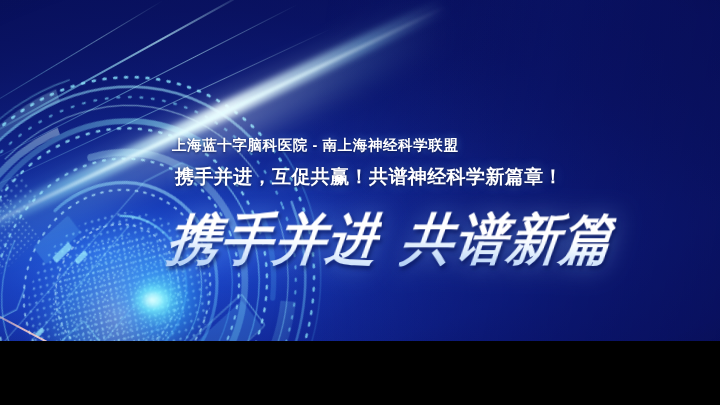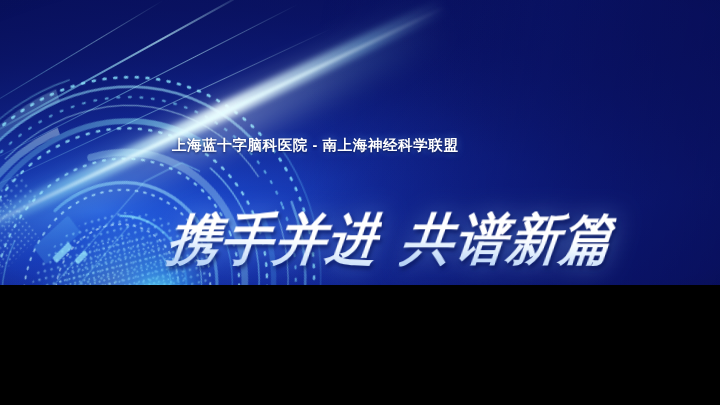--- a/index.html
+++ b/index.html
@@ -1,19 +1,19 @@
 <!DOCTYPE html>
 <html lang="zh"><head>
 <meta charset="utf-8">
 <title>banner</title>
 <style>
   html,body{margin:0;padding:0;background:#000;}
   #stage{
     position:relative;
-    width:720px;height:285px;
+    width:720px;height:341px;
     overflow:hidden;
     font-family:"Liberation Sans","DejaVu Sans",sans-serif;
     background:#0b1560;
     user-select:none;
   }
 
   
   .bg-base{
     position:absolute;inset:0;
     background:
@@ -253,20 +253,21 @@
 
   <div class="pinkline"></div>
 
   <div class="bg-rightfade"></div>
   <div class="vignette"></div>
 
   <div class="text-block">
 
     <div class="sub1">上海蓝十字脑科医院 - 南上海神经科学联盟</div>
 
+    <div class="sub2">携手并进，互促共赢！共谱神经科学新篇章！</div>
 
     <div class="headline">
       <span class="h-txt">携手并进</span>
       <span class="gap"></span>
       <span class="h-txt">共谱新篇</span>
     </div>
 
   </div>
 </div>
 

